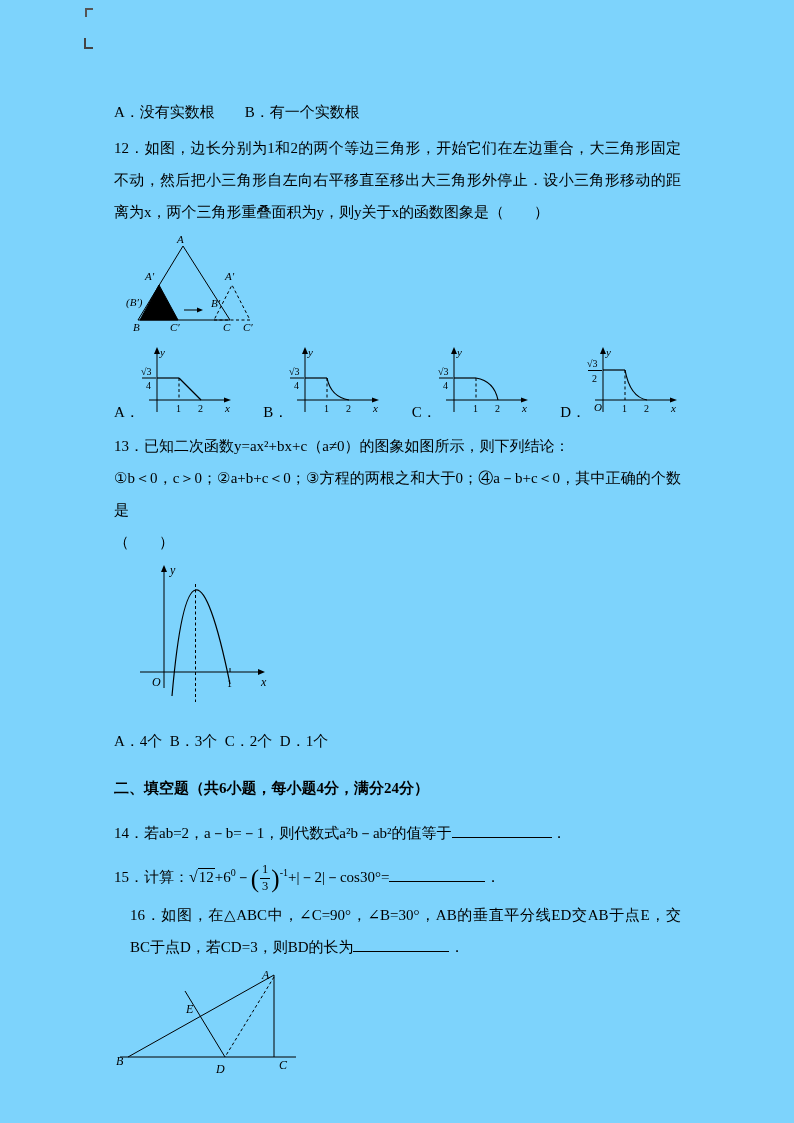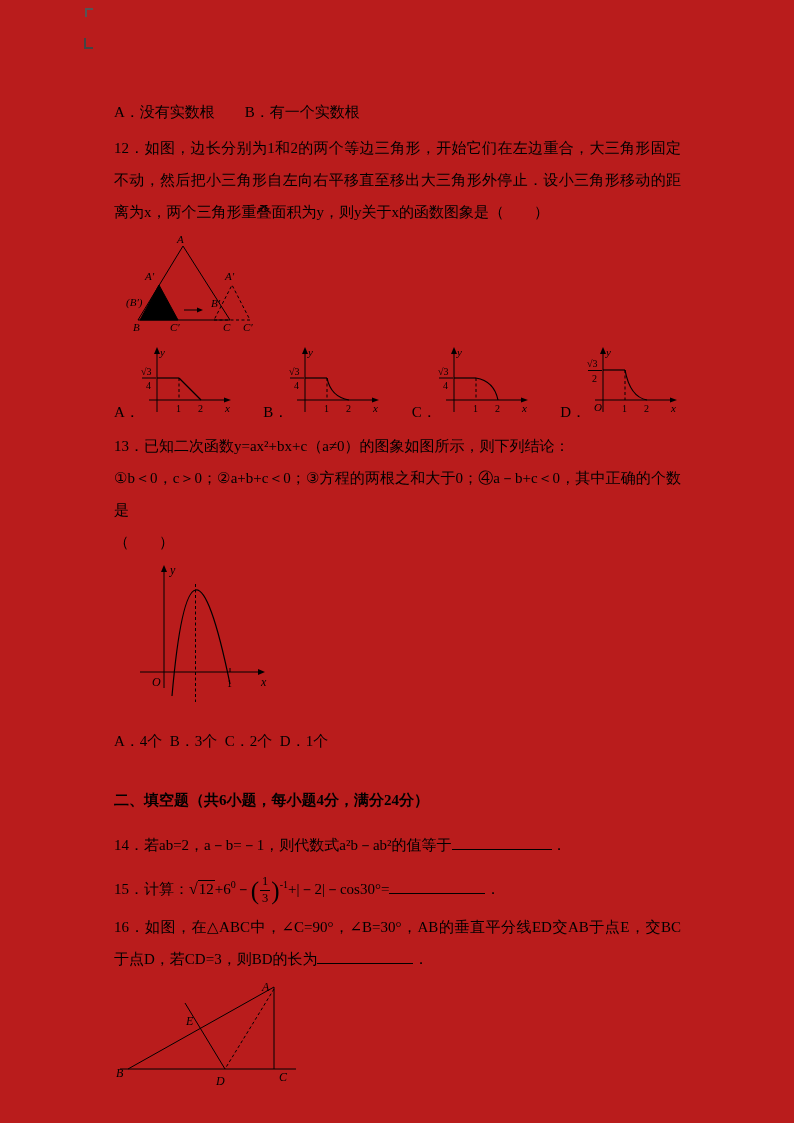--- a/index.html
+++ b/index.html
@@ -1,37 +1,37 @@
 <!DOCTYPE html>
 <html><head>
 <meta charset="utf-8">
 <style>
   html,body{margin:0;padding:0;}
   body{width:794px;height:1123px;background:#fff;color:#000;
        font-family:"Liberation Serif","DejaVu Serif",serif;}
-  .page{position:relative;width:794px;height:1123px;background:#b91c1c;overflow:hidden;}
+  .page{position:relative;width:794px;height:1123px;background:#7dd3fc;overflow:hidden;}
   .scan-mark{position:absolute;background:none;}
   .m1{left:85px;top:8px;width:6px;height:7px;border-left:2px solid #555;border-top:2px solid #555;}
   .m2{left:84px;top:38px;width:7px;height:9px;border-left:2px solid #444;border-bottom:2px solid #444;}
   .content{position:absolute;left:114px;top:97px;width:567px;font-size:15px;}
   p{margin:0;}
   .line{line-height:31px;}
   .opts{white-space:pre-wrap;}
   .stem{line-height:32px;text-align:justify;margin-top:4px;}
   .fig-tri{margin:2px 0 0 12px;}
   .graph-row{display:flex;justify-content:space-between;align-items:flex-end;margin:6px 2px 0 0;}
   .graph-item{display:flex;align-items:flex-end;}
   .g-label{line-height:19px;margin-right:1px;}
   .q13-stem{line-height:32px;text-align:justify;margin-top:8px;}
   .fig-parab{margin:2px 0 0 16px;}
   .opt-line{line-height:31px;margin-top:14px;}
-  .section-title{font-weight:bold;line-height:31px;margin-top:28px;}
+  .section-title{font-weight:bold;line-height:31px;margin-top:16px;}
   .q14{line-height:31px;margin-top:14px;}
   .q15{line-height:40px;margin-top:4px;}
-  .q16{line-height:32px;margin-top:2px;text-align:justify;}
+  .q16{line-height:32px;margin-top:2px;text-align:justify;margin-left:16px;}
   .fig16{margin:4px 0 0 2px;}
   .blank{display:inline-block;width:96px;height:15px;border-bottom:1px solid #000;vertical-align:baseline;}
   sup{font-size:10px;}
   .sqrt{white-space:nowrap;}
   .sqrt .rad{font-size:16px;}
   .sqrt .radicand{border-top:1.2px solid #000;padding:0 1px;}
   .paren{font-size:25px;vertical-align:-5px;line-height:1;}
   .frac{display:inline-flex;flex-direction:column;align-items:center;font-size:12.5px;
         line-height:1.25;vertical-align:middle;margin:0 1px;}
   .frac .den{border-top:1px solid #000;padding:0 2px;}

